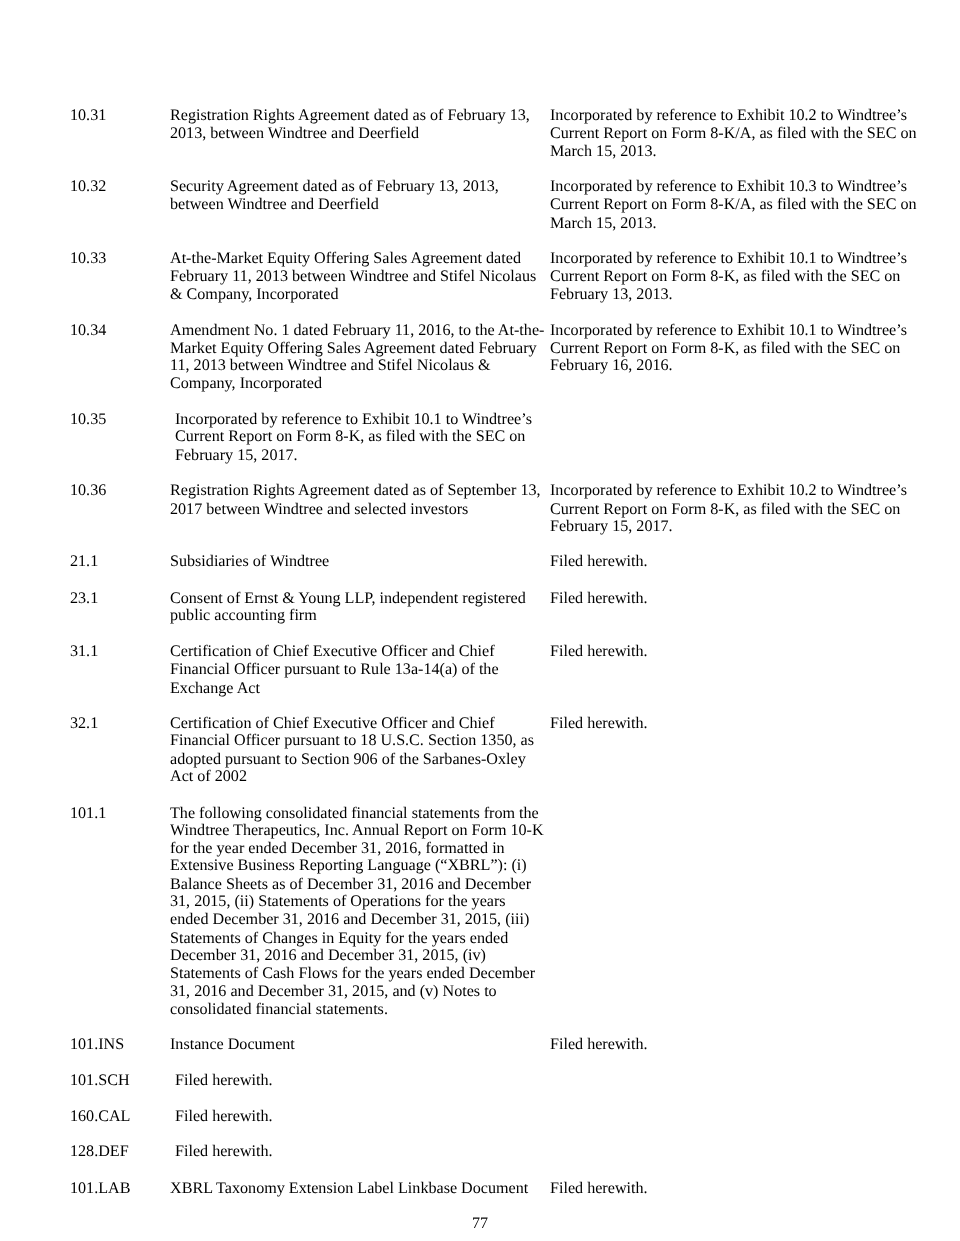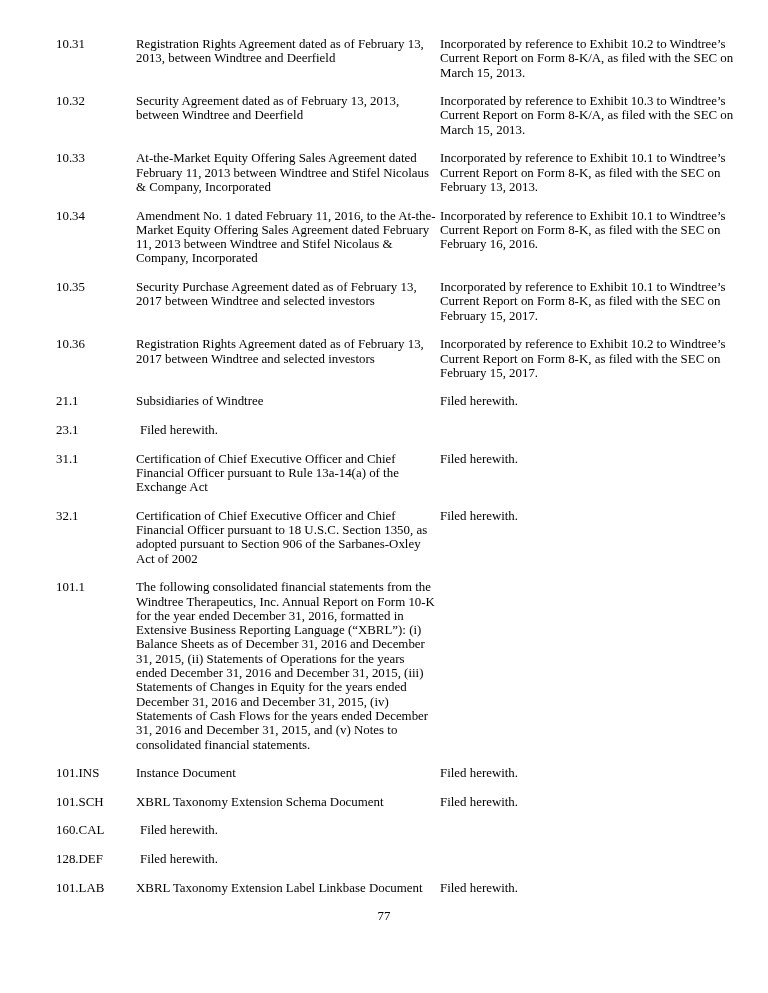--- a/index.html
+++ b/index.html
@@ -13,20 +13,21 @@
     font-family: "Liberation Serif", "DejaVu Serif", serif;
     font-size: 12.9px;
     line-height: 14.3px;
     color: #000000;
     overflow: hidden;
   }
   .page {
     box-sizing: border-box;
     width: 768px;
     padding: 37px 10px 0 56px;
+    margin-top: 48px;
   }
   .exhibit-table {
     width: 100%;
   }
   .row {
     display: flex;
     align-items: flex-start;
     margin-bottom: 14.3px;
   }
   .col-num {
@@ -69,35 +70,35 @@
         <div class="col-desc">At-the-Market Equity Offering Sales Agreement dated February 11, 2013 between Windtree and Stifel Nicolaus &amp; Company, Incorporated</div>
         <div class="col-ref">Incorporated by reference to Exhibit 10.1 to Windtree’s Current Report on Form 8-K, as filed with the SEC on February 13, 2013.</div>
       </div>
       <div class="row">
         <div class="col-num">10.34</div>
         <div class="col-desc">Amendment No. 1 dated February 11, 2016, to the At-the-Market Equity Offering Sales Agreement dated February 11, 2013 between Windtree and Stifel Nicolaus &amp; Company, Incorporated</div>
         <div class="col-ref">Incorporated by reference to Exhibit 10.1 to Windtree’s Current Report on Form 8-K, as filed with the SEC on February 16, 2016.</div>
       </div>
       <div class="row">
         <div class="col-num">10.35</div>
-        <div class="col-desc">Security Purchase Agreement dated as of February 13, 2017 between Windtree and selected investors</div>
         <div class="col-ref">Incorporated by reference to Exhibit 10.1 to Windtree’s Current Report on Form 8-K, as filed with the SEC on February 15, 2017.</div>
       </div>
       <div class="row">
         <div class="col-num">10.36</div>
-        <div class="col-desc">Registration Rights Agreement dated as of February 13, 2017 between Windtree and selected investors</div>
+        <div class="col-desc">Registration Rights Agreement dated as of September 13, 2017 between Windtree and selected investors</div>
         <div class="col-ref">Incorporated by reference to Exhibit 10.2 to Windtree’s Current Report on Form 8-K, as filed with the SEC on February 15, 2017.</div>
       </div>
       <div class="row">
         <div class="col-num">21.1</div>
         <div class="col-desc">Subsidiaries of Windtree</div>
         <div class="col-ref">Filed herewith.</div>
       </div>
       <div class="row">
         <div class="col-num">23.1</div>
+        <div class="col-desc">Consent of Ernst &amp; Young LLP, independent registered public accounting firm</div>
         <div class="col-ref">Filed herewith.</div>
       </div>
       <div class="row">
         <div class="col-num">31.1</div>
         <div class="col-desc">Certification of Chief Executive Officer and Chief Financial Officer pursuant to Rule 13a-14(a) of the Exchange Act</div>
         <div class="col-ref">Filed herewith.</div>
       </div>
       <div class="row">
         <div class="col-num">32.1</div>
         <div class="col-desc">Certification of Chief Executive Officer and Chief Financial Officer pursuant to 18 U.S.C. Section 1350, as adopted pursuant to Section 906 of the Sarbanes-Oxley Act of 2002</div>
@@ -108,21 +109,20 @@
         <div class="col-desc">The following consolidated financial statements from the Windtree Therapeutics, Inc. Annual Report on Form 10-K for the year ended December 31, 2016, formatted in Extensive Business Reporting Language (“XBRL”): (i) Balance Sheets as of December 31, 2016 and December 31, 2015, (ii) Statements of Operations for the years ended December 31, 2016 and December 31, 2015, (iii) Statements of Changes in Equity for the years ended December 31, 2016 and December 31, 2015, (iv) Statements of Cash Flows for the years ended December 31, 2016 and December 31, 2015, and (v) Notes to consolidated financial statements.</div>
         <div class="col-ref"></div>
       </div>
       <div class="row">
         <div class="col-num">101.INS</div>
         <div class="col-desc">Instance Document</div>
         <div class="col-ref">Filed herewith.</div>
       </div>
       <div class="row">
         <div class="col-num">101.SCH</div>
-        <div class="col-desc">XBRL Taxonomy Extension Schema Document</div>
         <div class="col-ref">Filed herewith.</div>
       </div>
       <div class="row">
         <div class="col-num">160.CAL</div>
         <div class="col-ref">Filed herewith.</div>
       </div>
       <div class="row">
         <div class="col-num">128.DEF</div>
         <div class="col-ref">Filed herewith.</div>
       </div>

